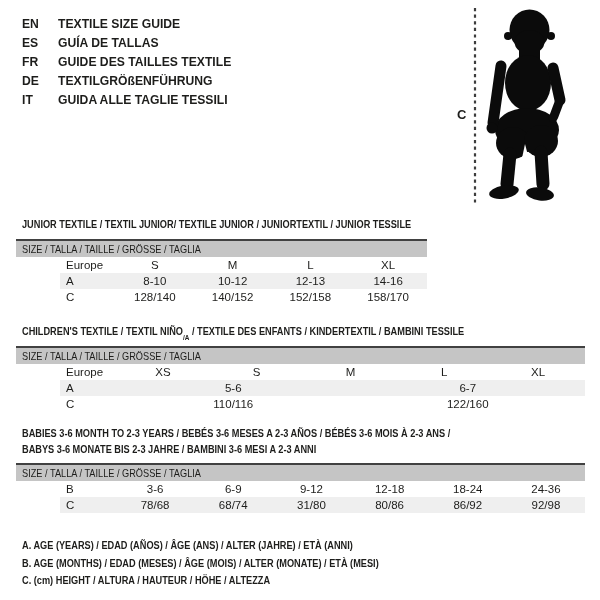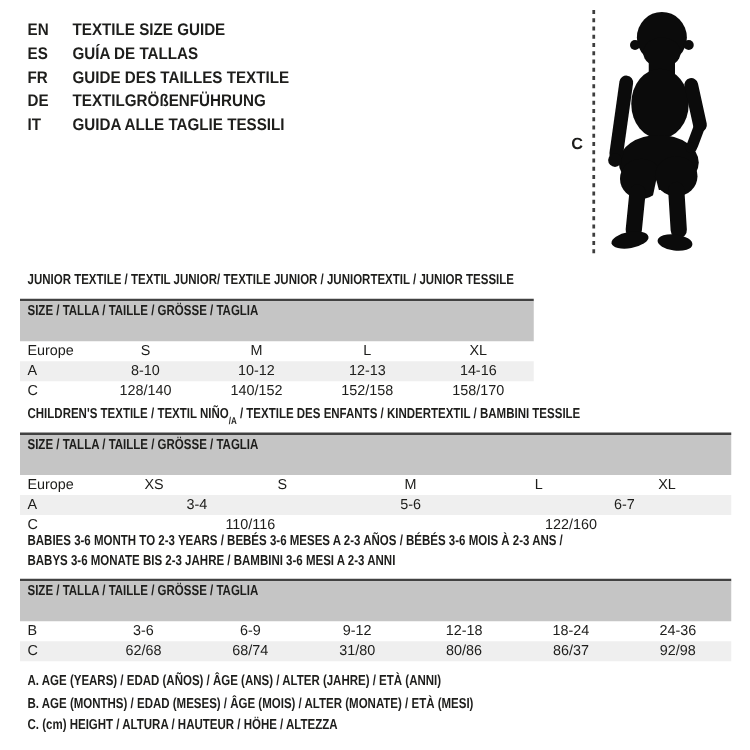--- a/index.html
+++ b/index.html
@@ -41,28 +41,28 @@
   #junior-title   { top:217px; }
   #children-title { top:324px; }
   #babies-title   { top:425px; line-height:16px; }
 
   
   .sizetable {
     border-top:2px solid #414141;
     font-size:11.5px;
   }
   .sizetable .thead {
-    background:#c5c5c5; height:32px; line-height:16px;
-    padding-left:6px; font-weight:bold; overflow:hidden;
+    background:#c5c5c5; height:16px; line-height:16px;
+    padding-left:6px; font-weight:normal; overflow:hidden;
     white-space:nowrap;
   }
   .sizetable .thead span {
     display:inline-block; transform:scaleX(0.8); transform-origin:left center;
   }
-  .sizetable .trow { display:flex; height:16px; line-height:16px; }
+  .sizetable .trow { display:flex; height:16px; line-height:16px;margin-left:44px; }
   .sizetable .trow.alt { background:#efefef; }
   .sizetable .lab { flex:0 0 56px; padding-left:6px; }
   .sizetable .c   { flex:1; text-align:center; }
   #table-junior   { left:16px; top:239px; width:411px; }
   #table-children { left:16px; top:346px; width:569px; }
   #table-babies   { left:16px; top:463px; width:569px; }
 
   
   .footnotes {
     left:22px; top:537px;
@@ -179,21 +179,20 @@
   <div class="trow">
     <span class="lab">Europe</span>
     <span class="c">XS</span>
     <span class="c">S</span>
     <span class="c">M</span>
     <span class="c">L</span>
     <span class="c">XL</span>
   </div>
   <div class="trow alt">
     <span class="lab">A</span>
-    <span class="c">3-4</span>
     <span class="c">5-6</span>
     <span class="c">6-7</span>
   </div>
   <div class="trow">
     <span class="lab">C</span>
     <span class="c">110/116</span>
     <span class="c">122/160</span>
   </div>
 </div>
 
@@ -210,25 +209,25 @@
     <span class="lab">B</span>
     <span class="c">3-6</span>
     <span class="c">6-9</span>
     <span class="c">9-12</span>
     <span class="c">12-18</span>
     <span class="c">18-24</span>
     <span class="c">24-36</span>
   </div>
   <div class="trow alt">
     <span class="lab">C</span>
-    <span class="c">62/68</span>
+    <span class="c">78/68</span>
     <span class="c">68/74</span>
     <span class="c">31/80</span>
     <span class="c">80/86</span>
-    <span class="c">86/37</span>
+    <span class="c">86/92</span>
     <span class="c">92/98</span>
   </div>
 </div>
 
 <div class="abs footnotes">
   <div>A. AGE (YEARS) / EDAD (AÑOS) / ÂGE (ANS) / ALTER (JAHRE) / ETÀ (ANNI)</div>
   <div>B. AGE (MONTHS) / EDAD (MESES) / ÂGE (MOIS) / ALTER (MONATE) / ETÀ (MESI)</div>
   <div>C. (cm) HEIGHT / ALTURA / HAUTEUR / HÖHE / ALTEZZA</div>
 </div>
 

